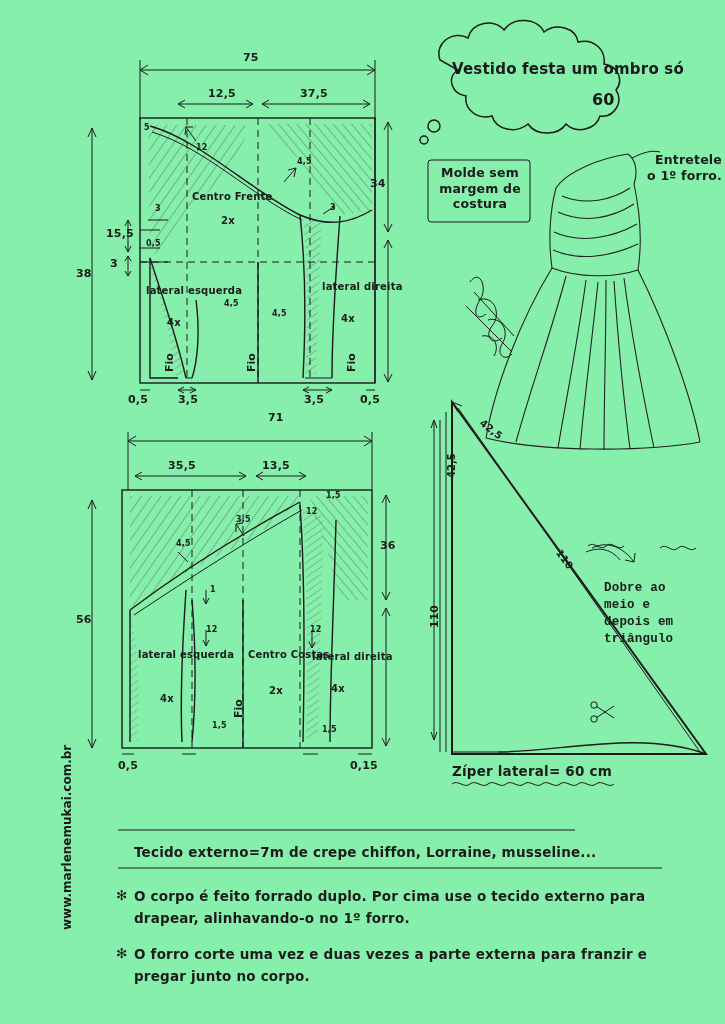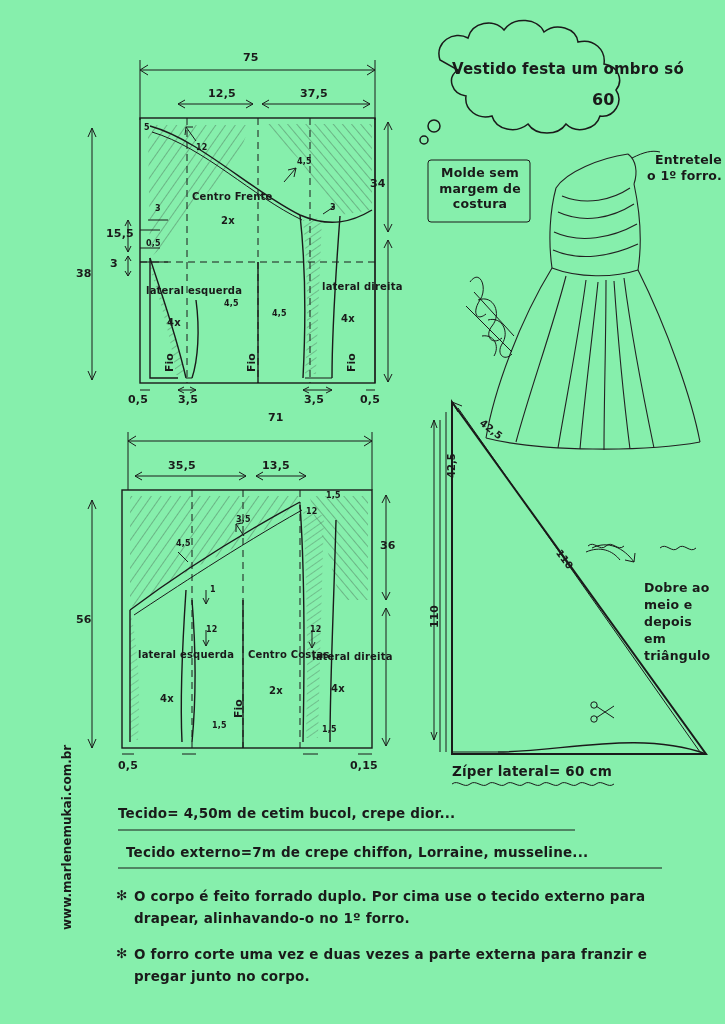--- a/index.html
+++ b/index.html
@@ -337,28 +337,27 @@
 
   <div class="lbl hand small" style="left:118px; top:760px;">0,5</div>
   <div class="lbl hand small" style="left:350px; top:760px;">0,15</div>
 
   <div class="sidetext" style="left:446px; top:478px; font-size:10px;">42,5</div>
   <div class="lbl hand dim" style="left:484px; top:418px; font-size:10px; transform:rotate(38deg); transform-origin:left top;">42,5</div>
   <div class="sidetext" style="left:428px; top:628px; font-size:11px;">110</div>
   <div class="lbl hand dim" style="left:562px; top:548px; font-size:10px; transform:rotate(54deg); transform-origin:left top;">110</div>
 
 
-  <div class="lbl hand note" style="left:644px; top:580px; width:72px; white-space:normal; line-height:1.35;">Dobre ao meio e depois em triângulo</div>
+  <div class="lbl hand note" style="left:604px; top:580px; width:72px; white-space:normal; line-height:1.35;font-family:Liberation Mono, monospace;">Dobre ao meio e depois em triângulo</div>
 
   <div class="lbl hand bignote" style="left:452px; top:764px;">Zíper lateral= 60 cm</div>
 
   <div class="sidetext" style="left:60px; top:930px; font-size:12px;">www.marlenemukai.com.br</div>
 
-  <div class="lbl hand bignote" style="left:118px; top:806px;">Tecido= 4,50m de cetim bucol, crepe dior...</div>
-  <div class="lbl hand bignote" style="left:126px; top:845px;">Tecido externo=7m de crepe chiffon, Lorraine, musseline...</div>
+  <div class="lbl hand bignote" style="left:134px; top:845px;">Tecido externo=7m de crepe chiffon, Lorraine, musseline...</div>
 
   <div class="lbl hand bignote" style="left:116px; top:888px;">✻</div>
   <div class="lbl hand bignote" style="left:134px; top:886px; width:560px; white-space:normal; line-height:1.6;">O corpo é feito forrado duplo. Por cima use o tecido externo para drapear, alinhavando-o no 1º forro.</div>
 
   <div class="lbl hand bignote" style="left:116px; top:946px;">✻</div>
   <div class="lbl hand bignote" style="left:134px; top:944px; width:570px; white-space:normal; line-height:1.6;">O forro corte uma vez e duas vezes a parte externa para franzir e pregar junto no corpo.</div>
 
 </div>
 
 </body></html>

